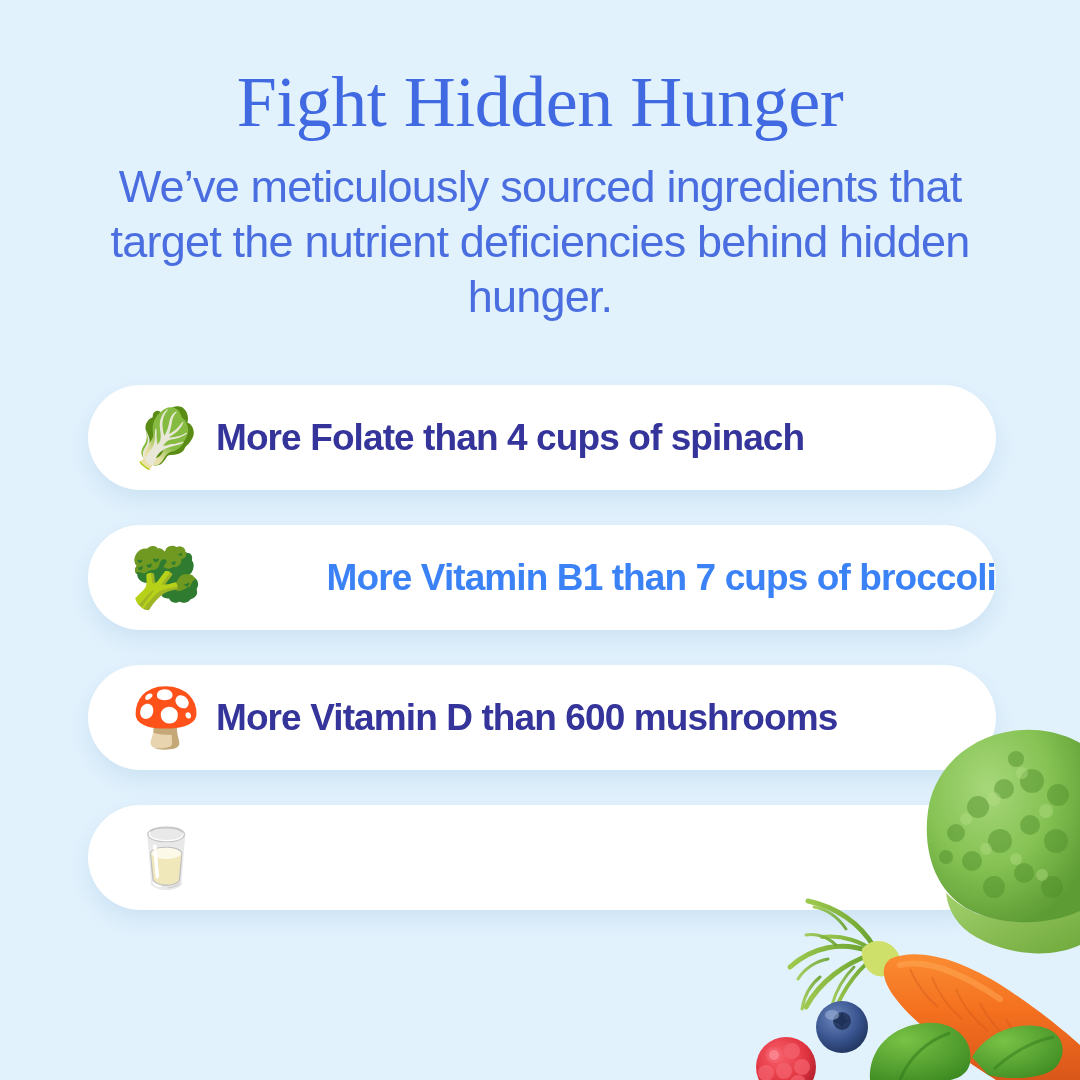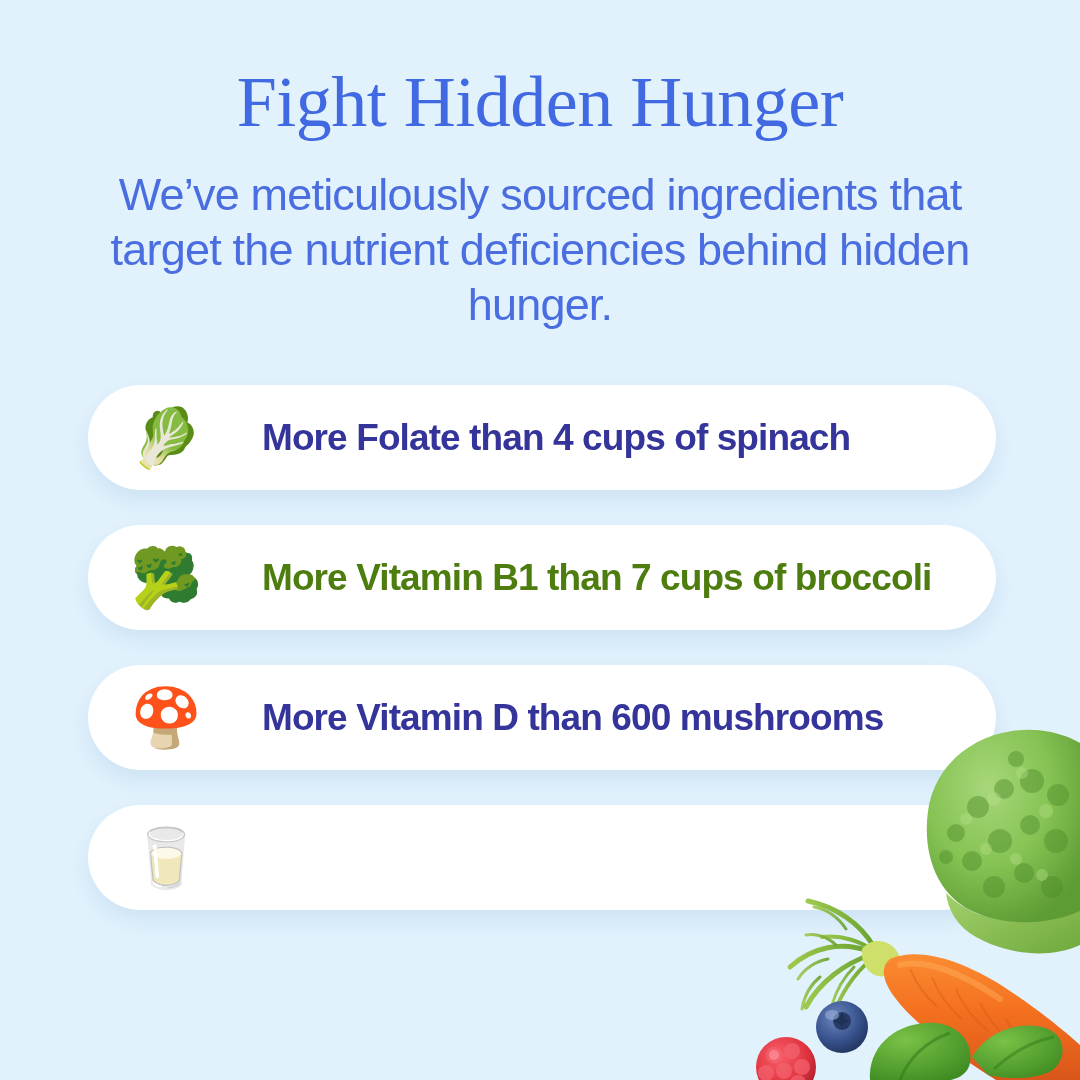--- a/index.html
+++ b/index.html
@@ -37,21 +37,21 @@
     padding-top: 66px;
     font-family: "Liberation Serif", "DejaVu Serif", serif;
     font-size: 72px;
     font-weight: 400;
     line-height: 1.0;
     letter-spacing: -0.5px;
     color: #4169e1;
   }
 
   .subtitle {
-    margin: 8px;
+    margin: 0;
     padding-top: 22px;
     font-family: "Liberation Sans", sans-serif;
     font-size: 45px;
     font-weight: 400;
     line-height: 1.22;
     letter-spacing: -0.8px;
     color: #4a6ee0;
     width: 960px;
     margin-left: auto;
     margin-right: auto;
@@ -94,21 +94,20 @@
   }
 
   .card-text {
     flex: 1 1 auto;
     font-family: "Liberation Sans", sans-serif;
     font-size: 37px;
     font-weight: 700;
     letter-spacing: -0.9px;
     color: #34349b;
     white-space: nowrap;
-    margin-left: 46px;
   }
 
   
   .produce {
     position: absolute;
     right: 0;
     bottom: 0;
     width: 330px;
     height: 365px;
     z-index: 5;
@@ -132,21 +131,21 @@
 
   <div class="cards">
 
     <div class="card" style="background: rgb(255, 255, 255);">
       <span class="card-emoji">🥬</span>
       <span class="card-text" style="color: rgb(52, 52, 155);">More Folate than 4 cups of spinach</span>
     </div>
 
     <div class="card" style="background: rgb(255, 255, 255);">
       <span class="card-emoji">🥦</span>
-      <span class="card-text" style="color: #4d7c0f;">More Vitamin B1 than 7 cups of broccoli</span>
+      <span class="card-text" style="color: #3b82f6; text-align: right;">More Vitamin B1 than 7 cups of broccoli</span>
     </div>
 
     <div class="card" style="background: rgb(255, 255, 255);">
       <span class="card-emoji">🍄</span>
       <span class="card-text" style="color: rgb(52, 52, 155);">More Vitamin D than 600 mushrooms</span>
     </div>
 
     <div class="card" style="background: rgb(255, 255, 255);">
       <span class="card-emoji">🥛</span>
     </div>

